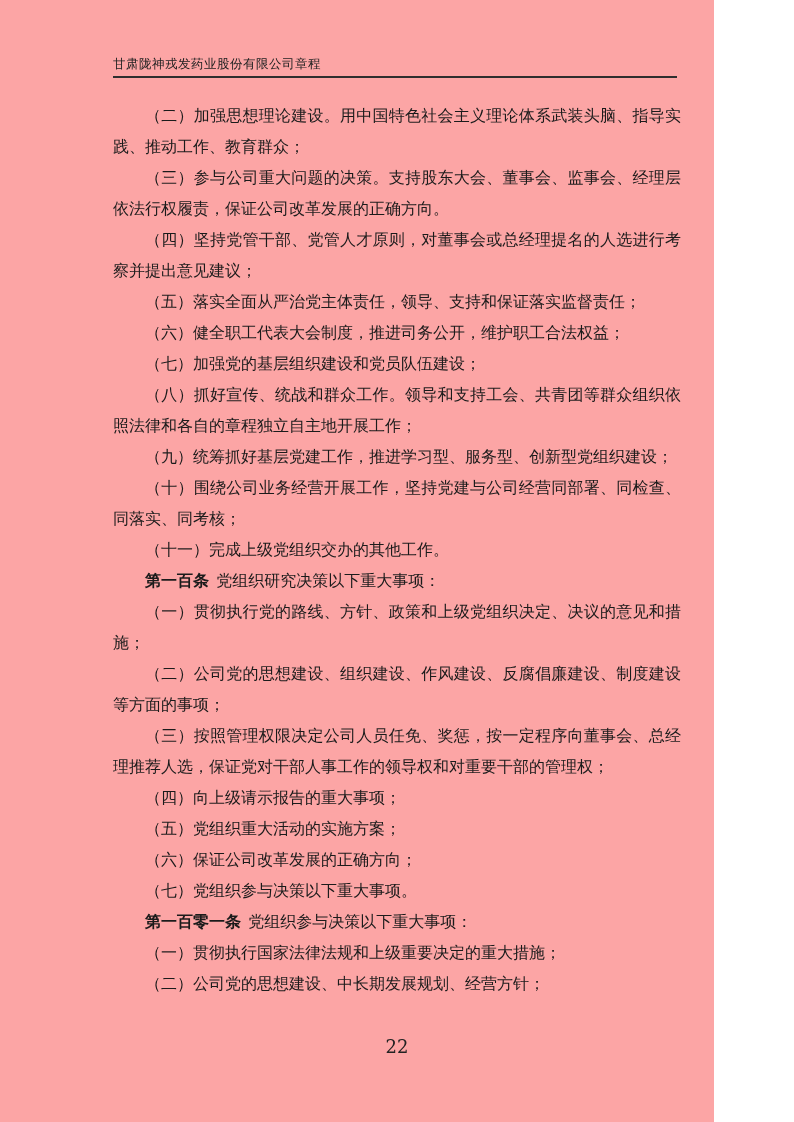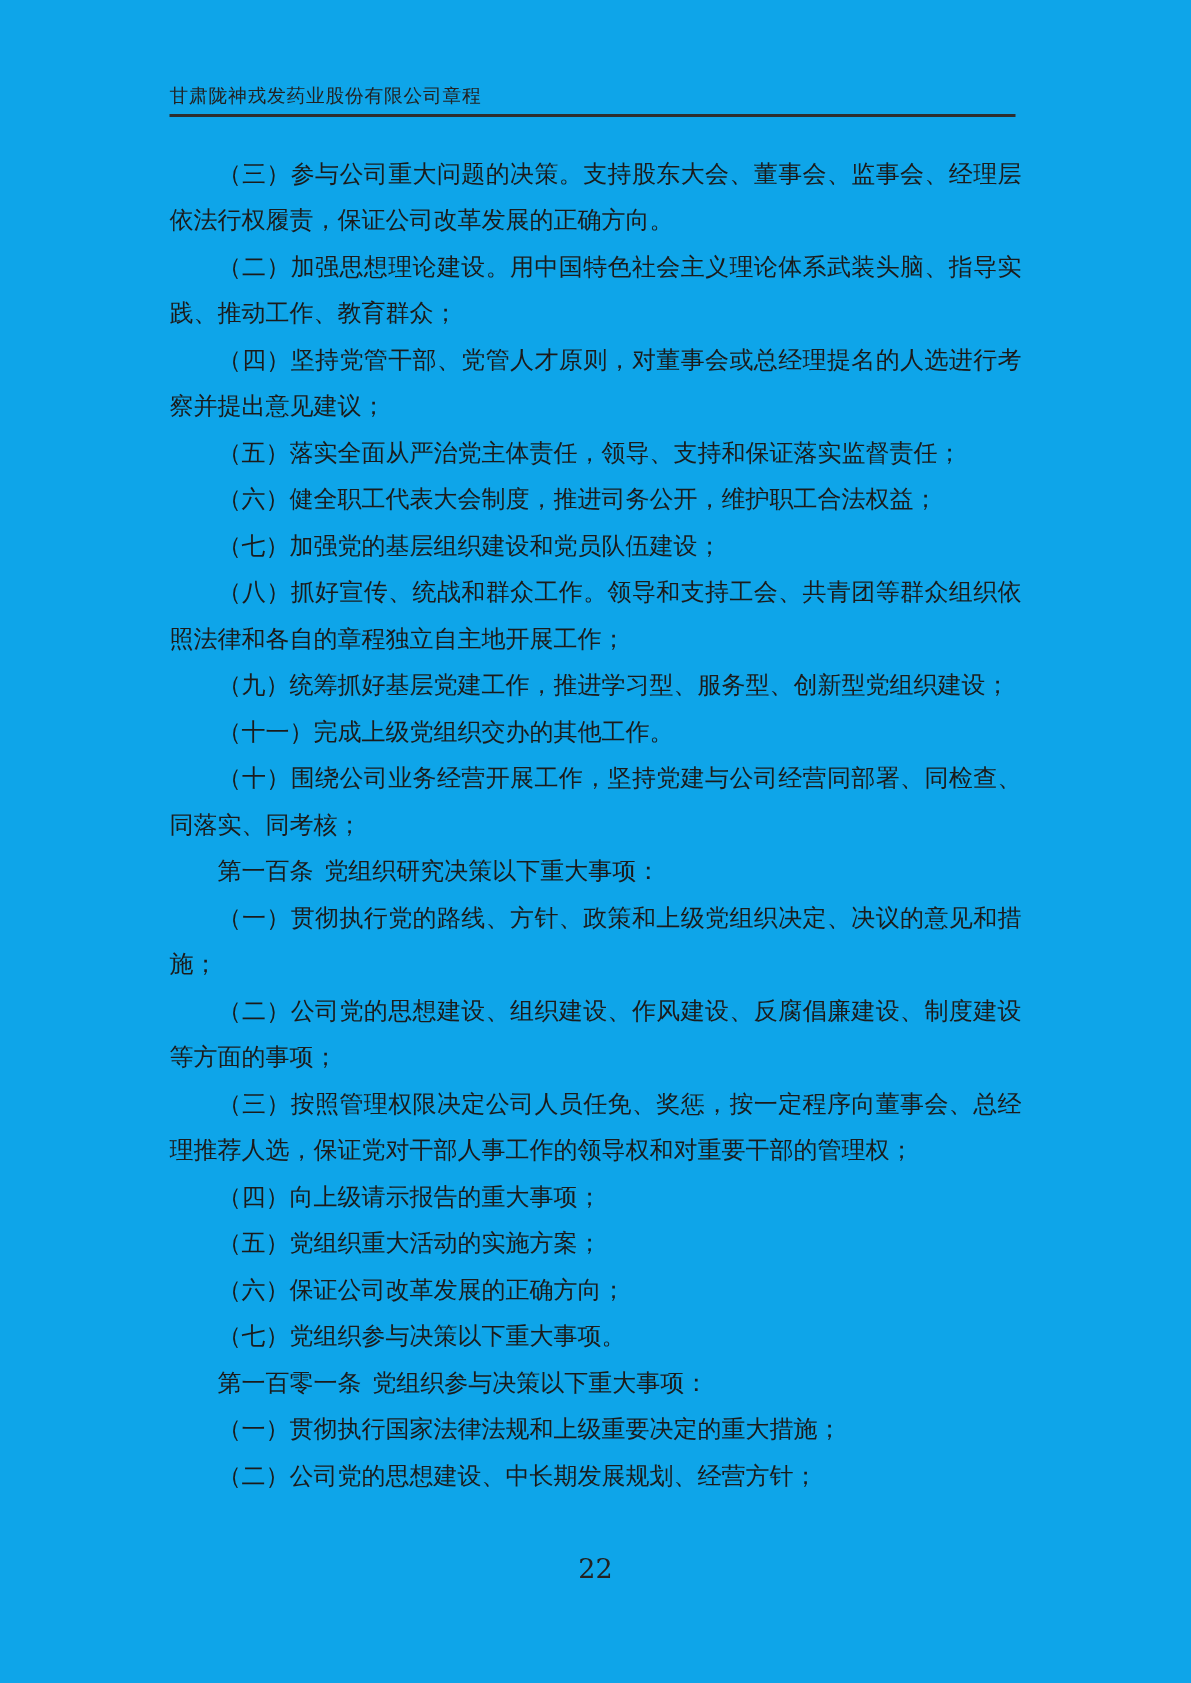--- a/index.html
+++ b/index.html
@@ -2,23 +2,23 @@
 <html><head>
 <meta charset="utf-8">
 <style>
   html, body {
     margin: 0;
     padding: 0;
     background: #ffffff;
   }
   .page {
     position: relative;
-    width: 794px;
+    width: 714px;
     height: 1122px;
-    background: #0ea5e9;
+    background: #fca5a5;
     font-family: "DejaVu Serif", "Liberation Serif", serif;
     color: #1b1b1b;
     overflow: hidden;
   }
   .header {
     position: absolute;
     left: 113px;
     top: 53px;
     width: 564px;
     border-bottom: 2px solid #2e2e2e;
@@ -38,21 +38,21 @@
     font-size: 16px;
     line-height: 31px;
     text-align: justify;
     color: #1b1b1b;
   }
   .body-text p {
     margin: 0;
     text-indent: 2em;
   }
   .article-no {
-    font-weight: normal;
+    font-weight: bold;
     margin-right: 0.45em;
   }
   .footer {
     position: absolute;
     left: 0;
     top: 1036px;
     width: 794px;
     text-align: center;
     font-size: 18px;
     color: #222222;
@@ -61,30 +61,30 @@
 </head>
 <body>
 
 <div class="page">
   <div class="header">
     <span class="header-title">甘肃陇神戎发药业股份有限公司章程</span>
   </div>
 
   <div class="body-text">
 
-  <p><span>（三）参与公司重大问题的决策。支持股东大会、董事会、监事会、经理层依法行权履责，保证公司改革发展的正确方向。</span></p>
-      <p><span>（二）加强思想理论建设。用中国特色社会主义理论体系武装头脑、指导实践、推动工作、教育群众；</span></p>
+  <p><span>（二）加强思想理论建设。用中国特色社会主义理论体系武装头脑、指导实践、推动工作、教育群众；</span></p>
+      <p><span>（三）参与公司重大问题的决策。支持股东大会、董事会、监事会、经理层依法行权履责，保证公司改革发展的正确方向。</span></p>
       <p><span>（四）坚持党管干部、党管人才原则，对董事会或总经理提名的人选进行考察并提出意见建议；</span></p>
       <p><span>（五）落实全面从严治党主体责任，领导、支持和保证落实监督责任；</span></p>
       <p><span>（六）健全职工代表大会制度，推进司务公开，维护职工合法权益；</span></p>
       <p><span>（七）加强党的基层组织建设和党员队伍建设；</span></p>
       <p><span>（八）抓好宣传、统战和群众工作。领导和支持工会、共青团等群众组织依照法律和各自的章程独立自主地开展工作；</span></p>
       <p><span>（九）统筹抓好基层党建工作，推进学习型、服务型、创新型党组织建设；</span></p>
+      <p><span>（十）围绕公司业务经营开展工作，坚持党建与公司经营同部署、同检查、同落实、同考核；</span></p>
       <p><span>（十一）完成上级党组织交办的其他工作。</span></p>
-      <p><span>（十）围绕公司业务经营开展工作，坚持党建与公司经营同部署、同检查、同落实、同考核；</span></p>
       <p><strong class="article-no">第一百条</strong><span>党组织研究决策以下重大事项：</span></p>
       <p><span>（一）贯彻执行党的路线、方针、政策和上级党组织决定、决议的意见和措施；</span></p>
       <p><span>（二）公司党的思想建设、组织建设、作风建设、反腐倡廉建设、制度建设等方面的事项；</span></p>
       <p><span>（三）按照管理权限决定公司人员任免、奖惩，按一定程序向董事会、总经理推荐人选，保证党对干部人事工作的领导权和对重要干部的管理权；</span></p>
       <p><span>（四）向上级请示报告的重大事项；</span></p>
       <p><span>（五）党组织重大活动的实施方案；</span></p>
       <p><span>（六）保证公司改革发展的正确方向；</span></p>
       <p><span>（七）党组织参与决策以下重大事项。</span></p>
       <p><strong class="article-no">第一百零一条</strong><span>党组织参与决策以下重大事项：</span></p>
       <p><span>（一）贯彻执行国家法律法规和上级重要决定的重大措施；</span></p>

